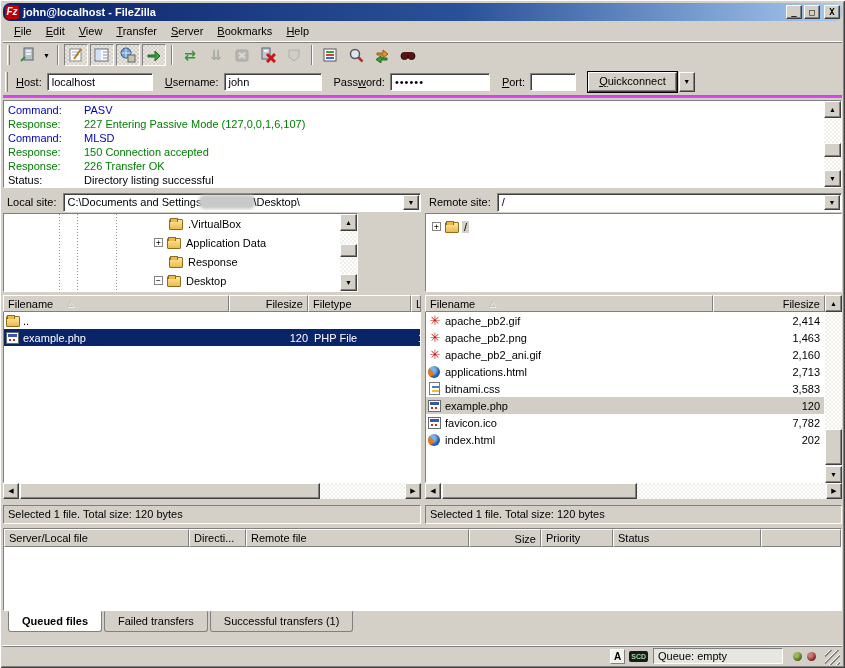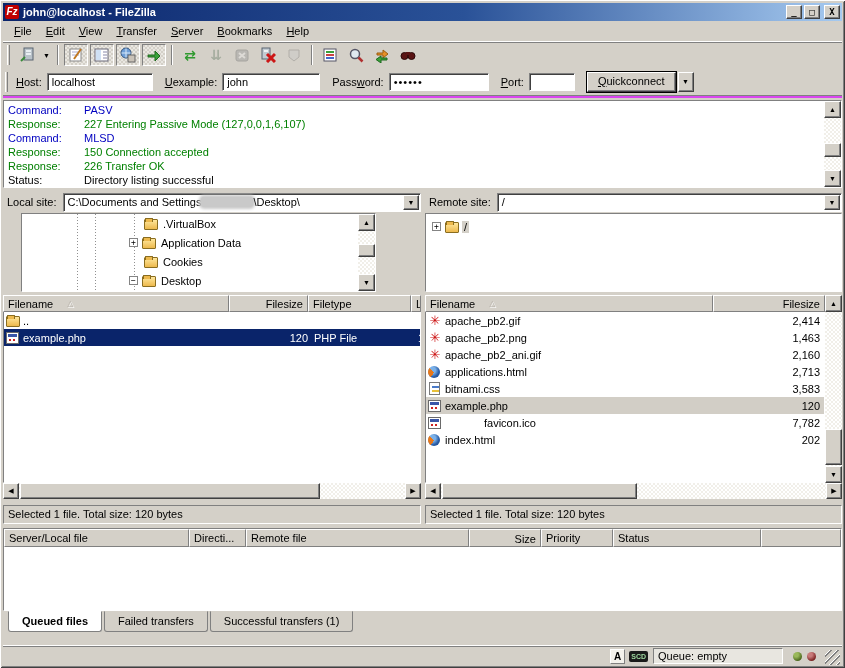--- a/index.html
+++ b/index.html
@@ -18,21 +18,21 @@
     background-size:4px 4px; background-position:0 0,2px 2px; }
   .sb-btn { position:absolute; width:17px; height:17px; background:#d4d0c8;
     border:1px solid; border-color:#fff #404040 #404040 #fff; box-shadow:inset -1px -1px 0 #808080;
     font-size:7px; color:#000; display:flex; align-items:center; justify-content:center; }
   .sb-thumb { position:absolute; background:#d4d0c8;
     border:1px solid; border-color:#fff #404040 #404040 #fff; box-shadow:inset -1px -1px 0 #808080; }
 
   
   #titlebar { position:absolute; left:3px; top:3px; right:3px; height:18px;
     background:linear-gradient(to right,#0a246a 0%,#2a5298 55%,#a6caf0 100%);
-    display:flex; align-items:center; padding:0 2px; }
+    display:flex; align-items:center; padding:0 2px;border-radius:7px; }
   #fzicon { width:14px; height:14px; background:#c00000; border-radius:2px; color:#fff;
     font-weight:bold; font-style:italic; font-size:10px; line-height:13px; text-align:center; margin-right:4px; flex:none; }
   #titletext { color:#fff; font-weight:bold; flex:1; white-space:nowrap; }
   .winbtn { width:16px; height:14px; background:#d4d0c8; margin-left:2px; flex:none;
     border:1px solid; border-color:#fff #404040 #404040 #fff; box-shadow:inset -1px -1px 0 #808080;
     font-size:9px; font-weight:bold; text-align:center; line-height:12px; font-family:"DejaVu Sans Mono",monospace; }
 
   
   #menubar { position:absolute; left:3px; top:21px; right:3px; height:20px;
     display:flex; align-items:center; padding-left:4px; }
@@ -299,21 +299,21 @@
             <rect x="6" y="5" width="4" height="3" fill="#5a1414"></rect>
           </svg>
       </span>
     </div>
   </div>
 
   <div id="quickbar">
     <div class="tb-grip" style="margin-left:2px;"></div>
     <span class="lbl" style="margin-left:4px;"><span></span><span class="accel">H</span><span>ost:</span></span>
     <div class="field qc-field" style="width:106px;">localhost</div>
-    <span class="lbl"><span></span><span class="accel">U</span><span>example:</span></span>
+    <span class="lbl"><span></span><span class="accel">U</span><span>sername:</span></span>
     <div class="field qc-field" style="width:98px;">john</div>
     <span class="lbl"><span>Pass</span><span class="accel">w</span><span>ord:</span></span>
     <div class="field qc-field" style="width:100px; letter-spacing:1px;">••••••</div>
     <span class="lbl"><span></span><span class="accel">P</span><span>ort:</span></span>
     <div class="field qc-field" style="width:46px;"></div>
     <div id="qc-btn"><span></span><span class="accel">Q</span><span>uickconnect</span></div>
     <div id="qc-dd"><span>▼</span></div>
   </div>
 
   <div id="log">
@@ -360,42 +360,42 @@
   </div>
 
   <div class="siterow" style="left:425px; right:3px;">
     <span class="sitelbl">Remote site:</span>
     <div class="combo">
       <span>/</span>
       <div class="combo-dd">▼</div>
     </div>
   </div>
 
-  <div class="treepanel" style="left:21px; width:355px;">
+  <div class="treepanel" style="left:3px; width:355px;padding-left:43px;">
     <div class="tguide" style="left:55px;"></div>
     <div class="tguide" style="left:73px;"></div>
     <div class="tguide" style="left:112px;"></div>
     <div class="treerow" style="padding-left:122px;">
       <span class="fico">
           <span class="ico-folder" style="position:absolute;"></span>
         </span>
       <span class="tree-label">.VirtualBox</span>
     </div>
     <div class="treerow" style="padding-left:107px;">
       <span class="expander">+</span>
       <span class="fico">
           <span class="ico-folder" style="position:absolute;"></span>
         </span>
       <span class="tree-label">Application Data</span>
     </div>
     <div class="treerow" style="padding-left:122px;">
       <span class="fico">
           <span class="ico-folder" style="position:absolute;"></span>
         </span>
-      <span class="tree-label">Cookies</span>
+      <span class="tree-label">Response</span>
     </div>
     <div class="treerow" style="padding-left:107px;">
       <span class="expander">−</span>
       <span class="fico">
           <span class="ico-folder" style="position:absolute;"></span>
         </span>
       <span class="tree-label">Desktop</span>
     </div>
     <div style="position:absolute; right:0; top:0; bottom:0; width:17px;">
       <div class="sb-track" style="position:absolute; inset:0;"></div>
@@ -516,21 +516,21 @@
       <div class="lrow sel-inactive">
         <span class="cell" style="width:288px;">
             <span class="fico">
               <span class="ico-php" style="position:absolute;"></span>
             </span>
             <span>example.php</span>
           </span>
         <span class="cell num" style="flex:1;">120</span>
       </div>
       <div class="lrow">
-        <span class="cell" style="width:288px;gap:39px;">
+        <span class="cell" style="width:288px;">
             <span class="fico">
               <span class="ico-php" style="position:absolute;"></span>
             </span>
             <span>favicon.ico</span>
           </span>
         <span class="cell num" style="flex:1;text-align:center;">7,782</span>
       </div>
       <div class="lrow">
         <span class="cell" style="width:288px;">
             <span class="fico">

